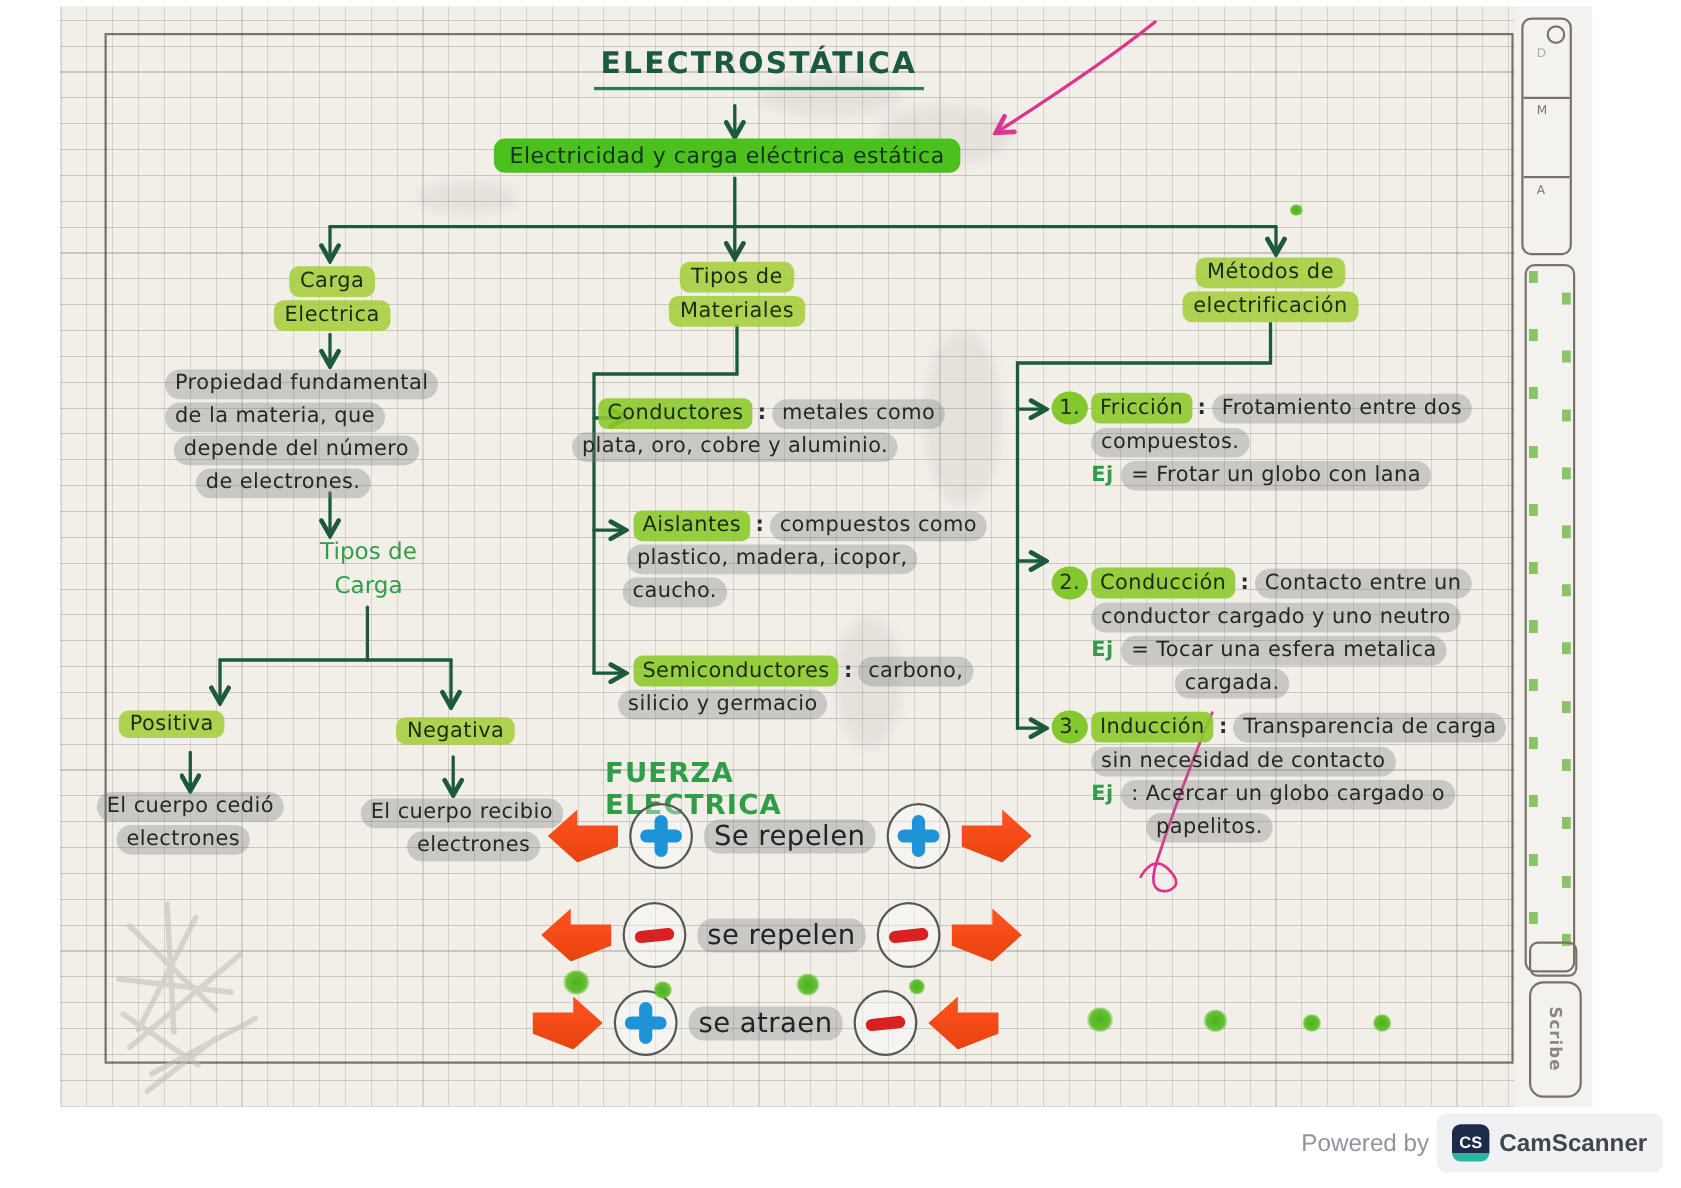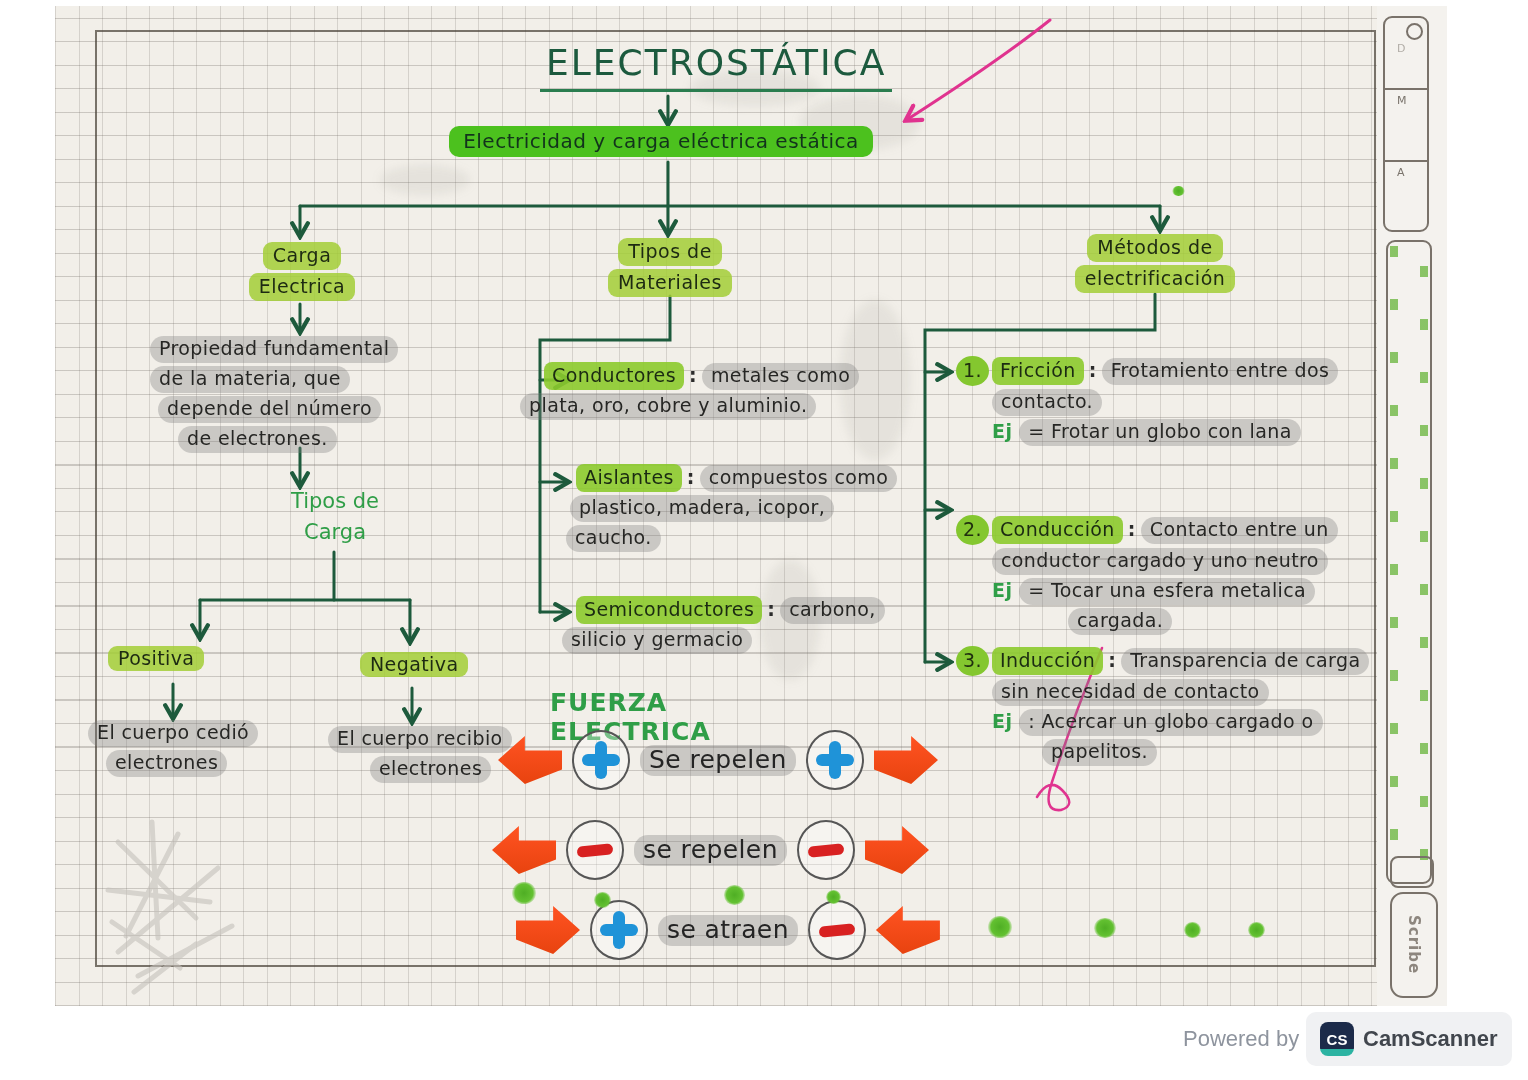--- a/index.html
+++ b/index.html
@@ -22,21 +22,21 @@
   .hl-gray{background:rgba(126,126,126,.34);border-radius:14px;padding:0 9px 2px;display:inline-block;}
   .hl-root{background:#4cc11e;border-radius:10px;padding:3px 14px 4px;color:#12331c;display:inline-block;}
   .hl-lime{background:rgba(163,206,54,.85);border-radius:9px;padding:1px 10px 2px;color:#1d2a12;display:inline-block;}
   .hl-term{background:rgba(140,202,44,.9);border-radius:8px;padding:1px 8px 2px;color:#1b2b12;display:inline-block;}
   .num{background:#84c72f;border-radius:50%;padding:2px 7px 3px;margin-right:3px;color:#20300f;display:inline-block;}
   .sep{margin:0 5px;font-weight:bold;color:#2c2c2c;}
   .ej{color:#2f9e47;font-weight:bold;margin-right:7px;}
   .ink{color:#262624;font-size:19px;letter-spacing:.4px;}
   .green-ink{color:#2f9e47;}
 
-  .title{left:540px;top:42px;width:260px;text-align:center;font-size:36px;font-weight:normal;
+  .title{left:540px;top:42px;width:260px;text-align:center;font-size:27px;font-weight:bold;
          color:#1c5a3e;letter-spacing:2px;}
   .title span{border-bottom:3px solid #2a7d4f;padding:0 6px 6px;}
   .root-node{left:415px;top:126px;width:492px;text-align:center;font-size:20px;letter-spacing:.5px;}
   .branch-h{text-align:center;font-size:19px;letter-spacing:.5px;}
   .fuerza-h{left:550px;top:688px;width:270px;color:#2f9e47;font-size:25px;font-weight:bold;letter-spacing:1px;}
 
   
   .crow{position:absolute;display:flex;align-items:center;gap:10px;}
   .barrow{width:64px;height:48px;background:linear-gradient(180deg,#ff5322,#e8430f);
           clip-path:polygon(0 50%,42% 0,42% 30%,100% 30%,100% 70%,42% 100%);flex:0 0 auto;}
@@ -200,21 +200,21 @@
     <div class="hline">
       <span class="hl-term">Semiconductores</span><span class="sep">:</span><span class="hl-gray">carbono,</span>
     </div>
     <div class="hline" style="margin-left:-14px;"><span class="hl-gray">silicio y germacio</span></div>
   </div>
 
   <div class="abs ink" style="left:956px;top:356px;">
     <div class="hline">
       <span class="num">1.</span><span class="hl-term">Fricción</span><span class="sep">:</span><span class="hl-gray">Frotamiento entre dos</span>
     </div>
-    <div class="hline" style="margin-left:36px;"><span class="hl-gray">contacto.</span></div>
+    <div class="hline" style="margin-left:36px;"><span class="hl-gray">compuestos.</span></div>
     <div class="hline" style="margin-left:36px;"><span class="ej">Ej</span><span class="hl-gray">= Frotar un globo con lana</span></div>
   </div>
   <div class="abs ink" style="left:956px;top:494px;margin-top:21px;">
     <div class="hline">
       <span class="num">2.</span><span class="hl-term">Conducción</span><span class="sep">:</span><span class="hl-gray">Contacto entre un</span>
     </div>
     <div class="hline" style="margin-left:36px;"><span class="hl-gray">conductor cargado y uno neutro</span></div>
     <div class="hline" style="margin-left:36px;"><span class="ej">Ej</span><span class="hl-gray">= Tocar una esfera metalica</span></div>
     <div class="hline" style="margin-left:112px;"><span class="hl-gray">cargada.</span></div>
   </div>
@@ -236,21 +236,21 @@
     <div class="charge plus"></div>
     <div class="barrow flip"></div>
   </div>
   <div class="crow" style="left:492px;top:820px;">
     <div class="barrow"></div>
     <div class="charge minus"></div>
     <span class="rowlabel"><span class="hl-gray">se repelen</span></span>
     <div class="charge minus"></div>
     <div class="barrow flip"></div>
   </div>
-  <div class="crow" style="left:516px;top:900px;justify-content:center;">
+  <div class="crow" style="left:484px;top:900px;justify-content:center;">
     <div class="barrow flip"></div>
     <div class="charge plus"></div>
     <span class="rowlabel"><span class="hl-gray">se atraen</span></span>
     <div class="charge minus"></div>
     <div class="barrow"></div>
   </div>
 
   <div class="blob" style="left:512px;top:882px;width:24px;height:22px;"></div>
   <div class="blob" style="left:594px;top:892px;width:17px;height:16px;"></div>
   <div class="blob" style="left:724px;top:885px;width:21px;height:20px;"></div>

